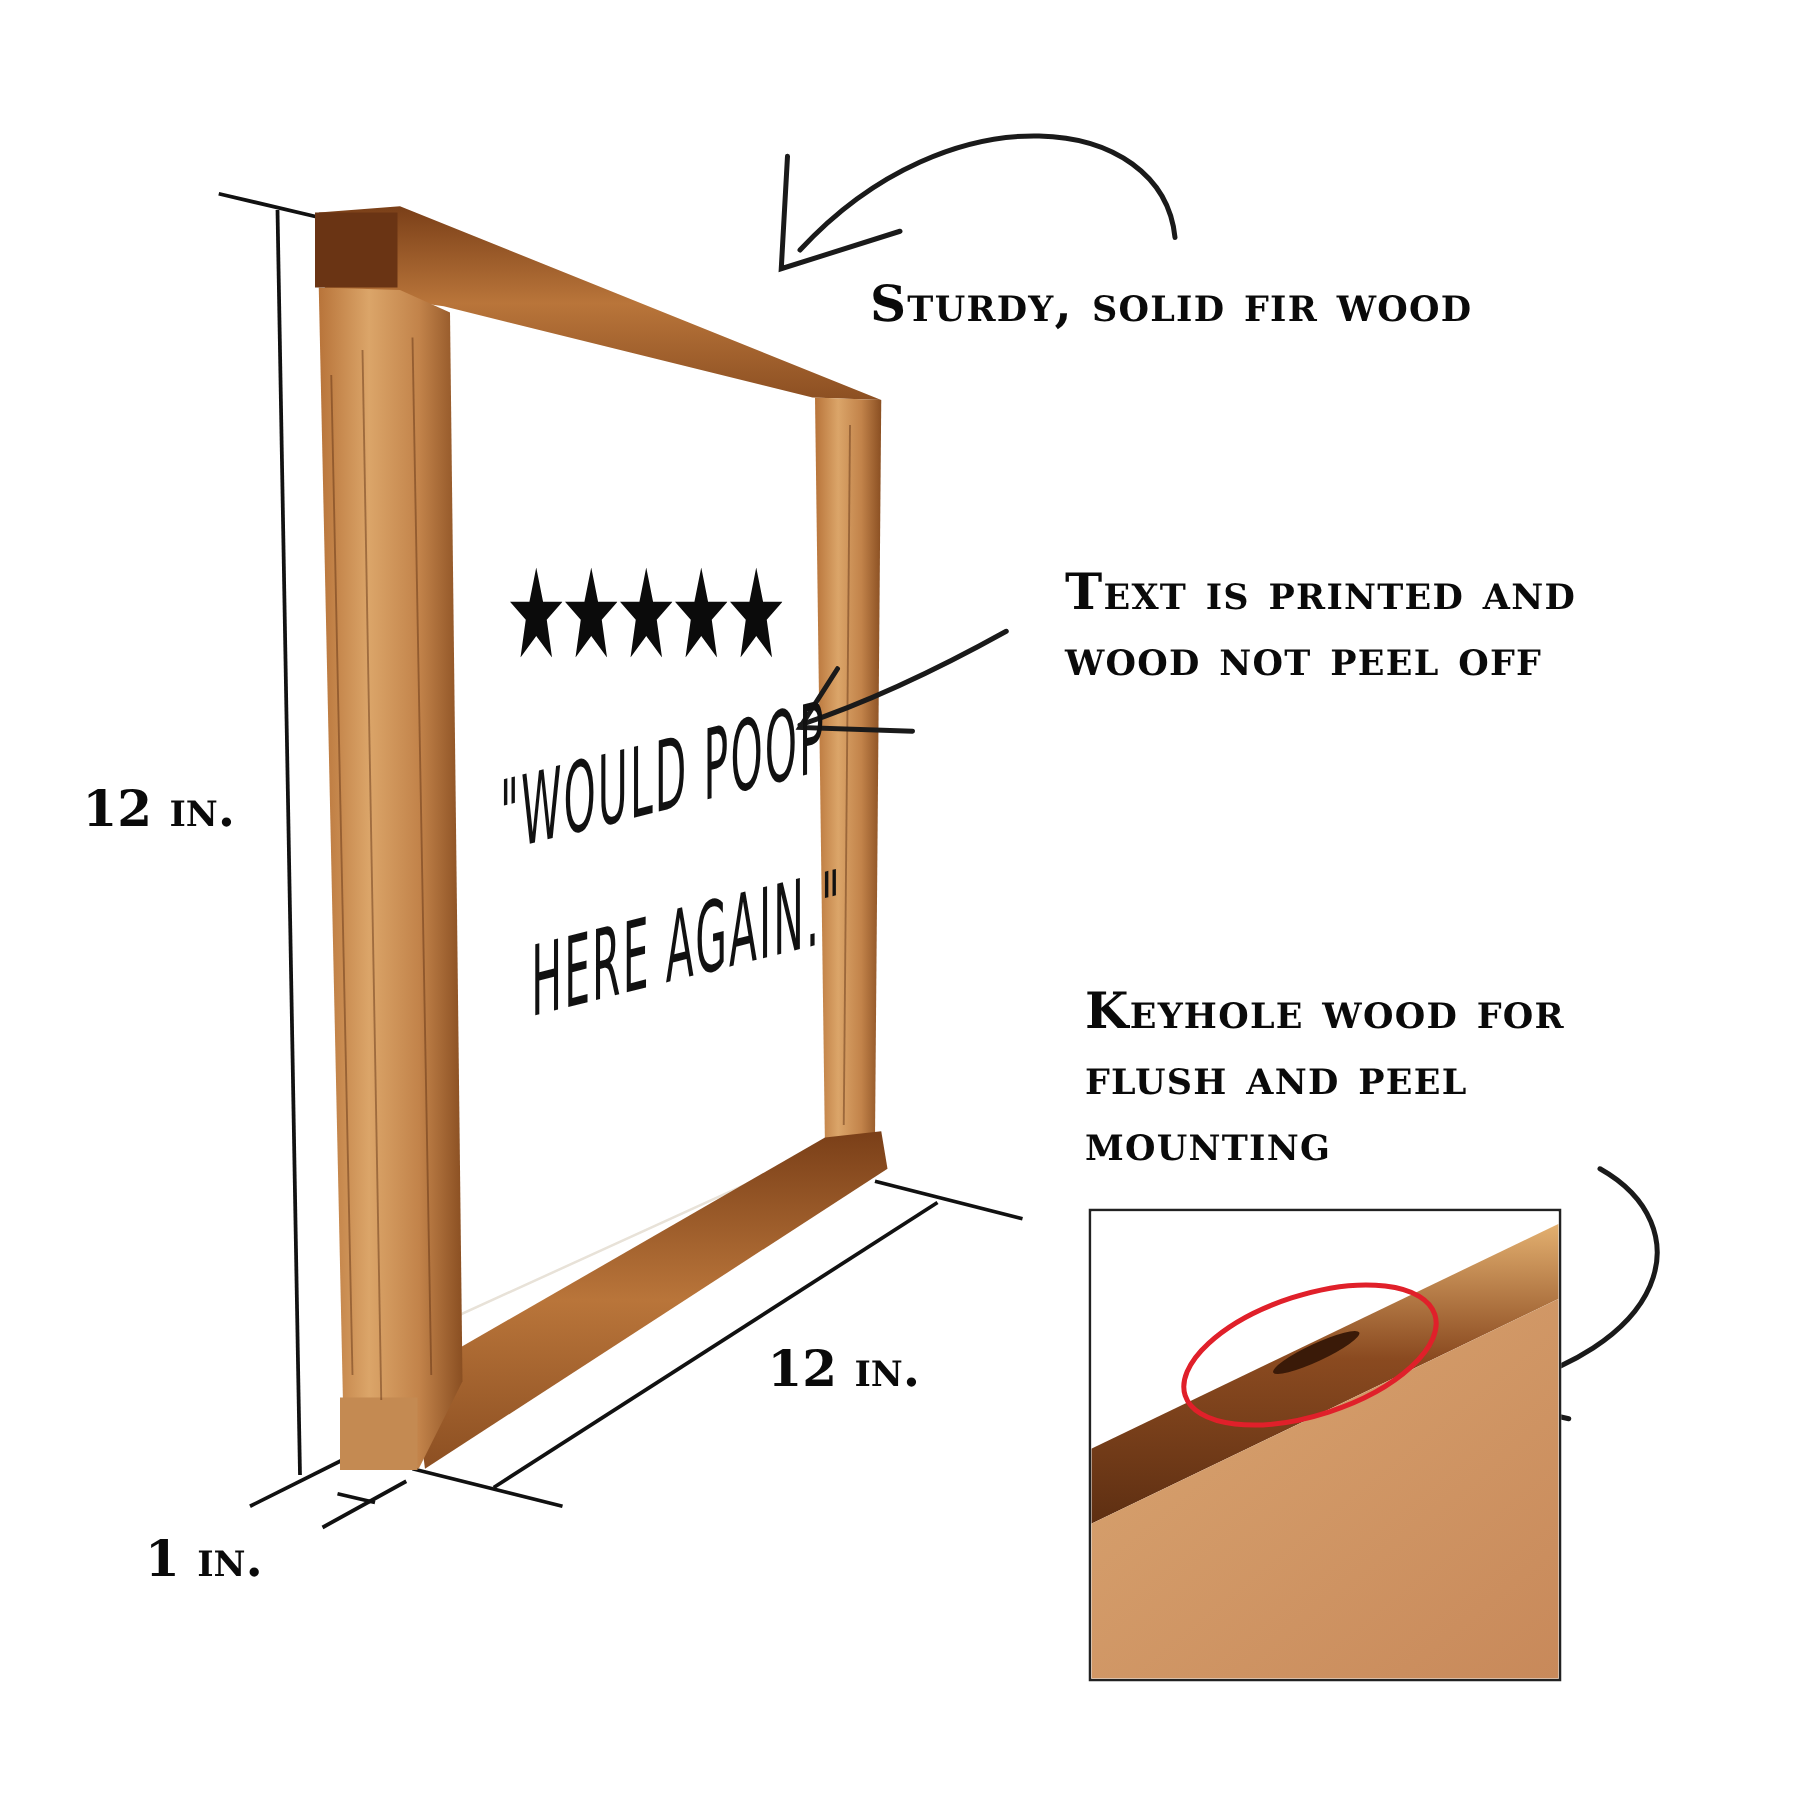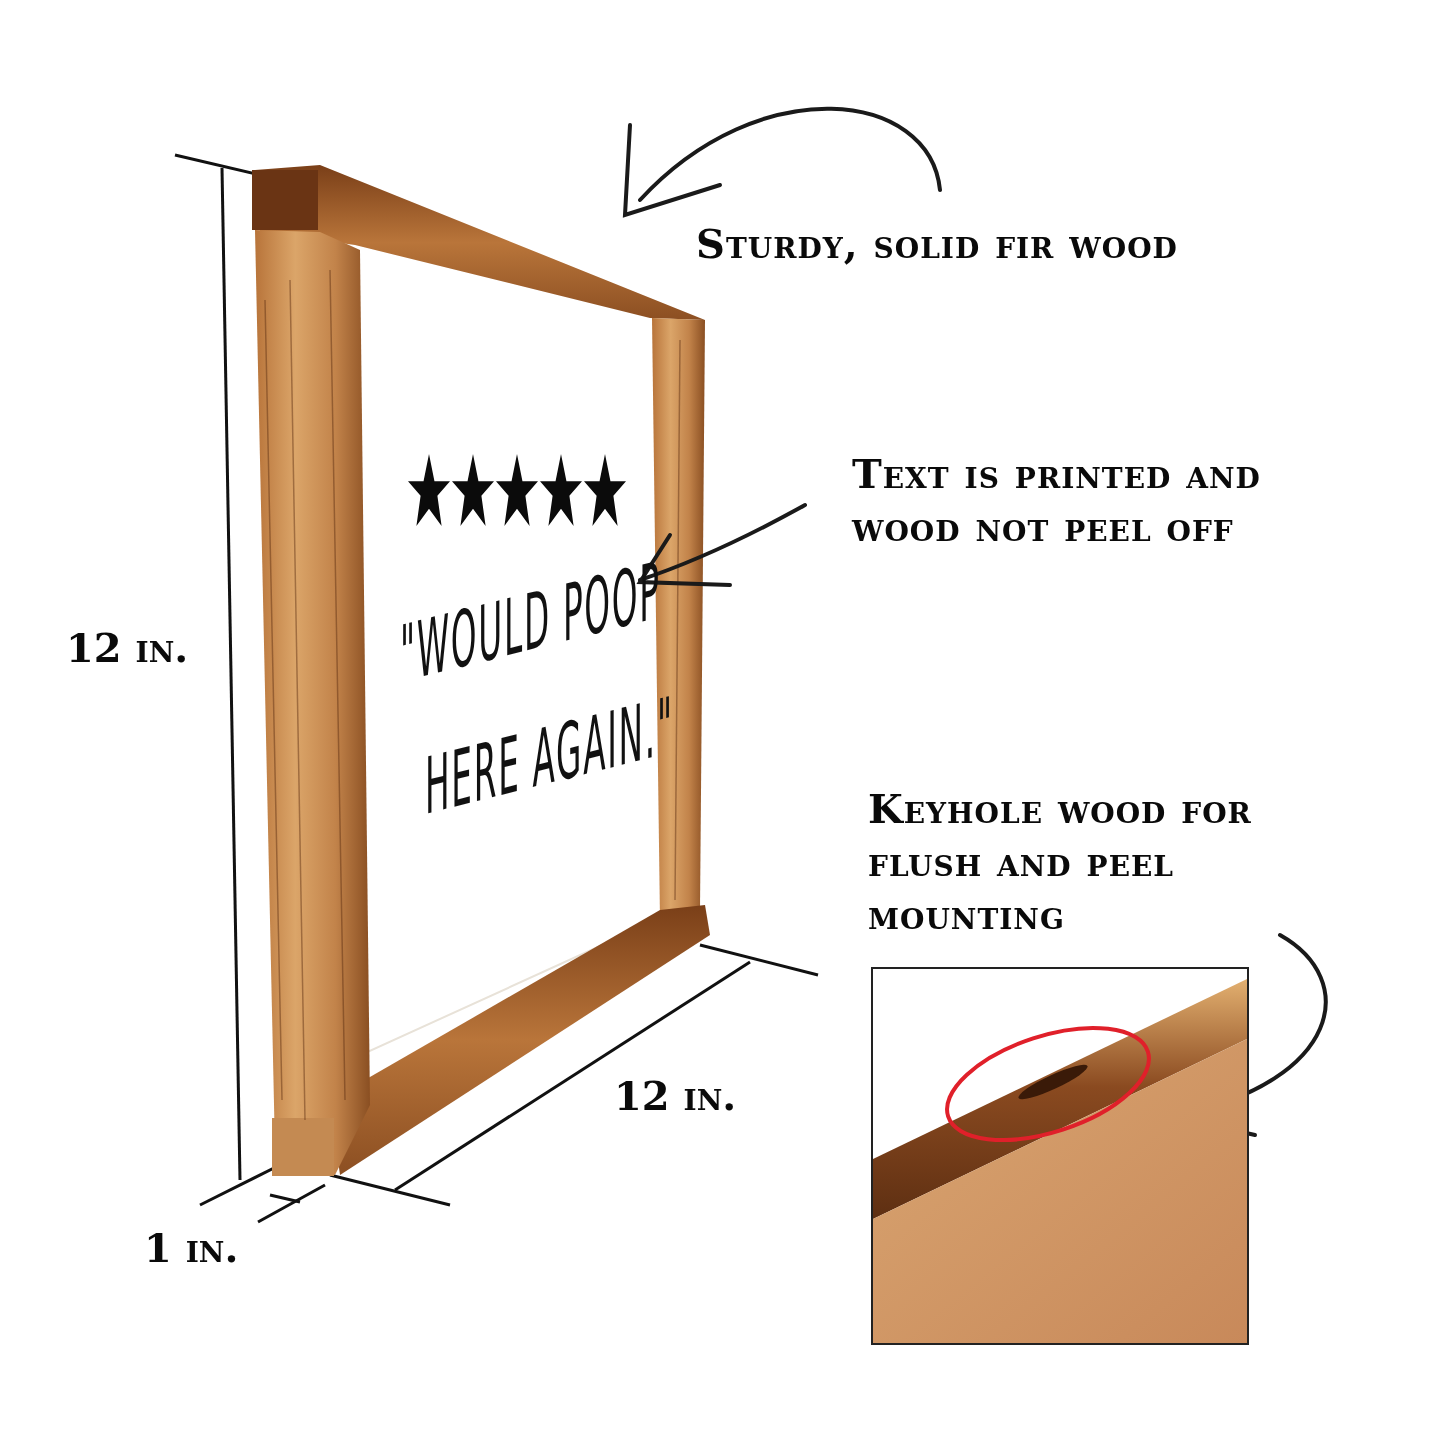--- a/index.html
+++ b/index.html
@@ -5,21 +5,21 @@
   html, body { margin:0; padding:0; background:#ffffff; }
   body { width:1445px; height:1445px; position:relative; overflow:hidden; font-family:"DejaVu Serif", serif; }
   .stage { position:absolute; left:0; top:0; width:1445px; height:1445px; }
   .caption { position:absolute; font-family:"DejaVu Serif", serif; font-weight:bold; color:#0a0a0a; font-variant:small-caps; letter-spacing:1px; line-height:1.32; white-space:nowrap; }
   .cap-1 { left:696px; top:218px; font-size:40px; }
   .cap-2 { left:820px; top:448px; font-size:40px;margin-left:32px; }
   .cap-3 { left:868px; top:783px; font-size:40px; }
   .dim { position:absolute; font-family:"DejaVu Serif", serif; font-weight:bold; color:#0a0a0a; font-variant:small-caps; font-size:40px; white-space:nowrap; }
   .dim-h { left:66px; top:624px; }
   .dim-w { left:614px; top:1072px; }
-  .dim-d { left:116px; top:1224px;margin-left:28px; }
+  .dim-d { left:116px; top:1224px; }
   .sign-text { position:absolute; font-family:"DejaVu Sans", sans-serif; font-weight:normal; color:#111; transform-origin:left top; white-space:nowrap; }
   .stars { position:absolute; left:408px; top:454px; display:flex; gap:2px; }
   .star { width:42px; height:72px; background:#0b0b0b; clip-path:polygon(50% 0%, 63% 38%, 100% 38%, 70% 58%, 80% 100%, 50% 76%, 20% 100%, 30% 58%, 0% 38%, 37% 38%); }
   .quote-l1 { left:400px; top:610px; font-size:78px; transform:scaleX(0.42) skewY(-6deg); letter-spacing:4px; }
   .quote-l2 { left:425px; top:742px; font-size:78px; transform:scaleX(0.42) skewY(-6deg); letter-spacing:4px; }
   .inset { position:absolute; left:871px; top:967px; width:374px; height:374px; border:2px solid #222; overflow:hidden; background:#fff; }
 </style>
 </head>
 <body>
 

